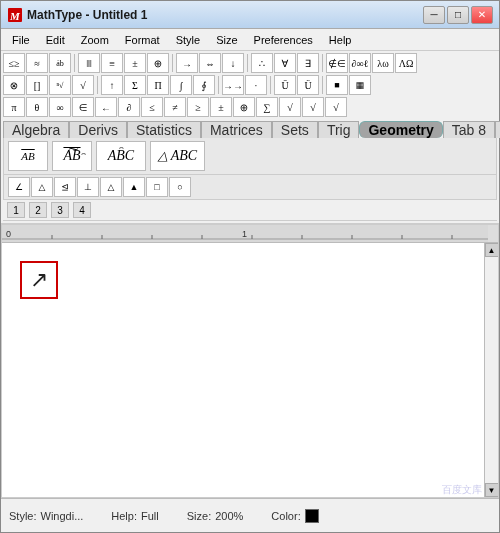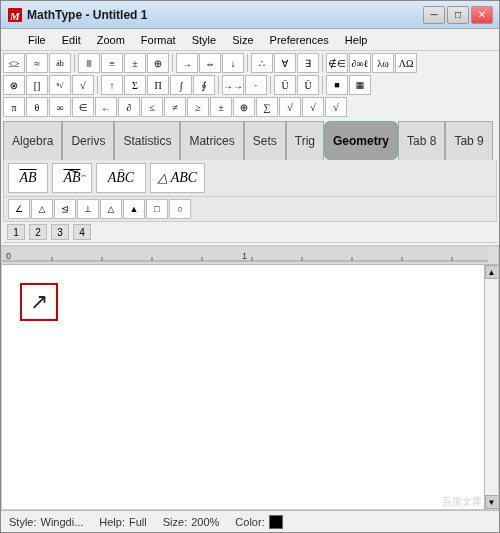--- a/index.html
+++ b/index.html
@@ -58,21 +58,21 @@
       justify-content: center;
       cursor: pointer;
       font-size: 10px;
     }
     .tb-btn.close { background: linear-gradient(to bottom, #f88, #e44); color: white; }
     .menu-bar {
       background: #f0f0f0;
       height: 22px;
       display: flex;
       align-items: center;
-      padding: 0 20px;
+      padding: 0 4px;
       border-bottom: 1px solid #ccc;
       flex-shrink: 0;
       gap: 2px;
     }
     .menu-item {
       padding: 2px 7px;
       cursor: pointer;
       font-size: 11px;
       color: #000;
       border-radius: 2px;
@@ -109,22 +109,22 @@
       margin: 0 2px;
     }
     .tabs-row {
       display: flex;
       align-items: flex-end;
       margin-top: 2px;
       margin-bottom: 0;
       gap: 0;
     }
     .tab {
-      padding: 12px 8px;
-      font-size: 12px;
+      padding: 0 8px;
+      font-size: 14px;
       background: #ddd;
       border: 1px solid #aaa;
       border-bottom: none;
       cursor: pointer;
       color: #333;
       white-space: nowrap;
     }
     .tab.active {
       background: #a3a3a3;
       border-color: #7aa;
@@ -257,29 +257,29 @@
       height: 14px;
       background: #d0d0d0;
       border: 1px solid #aaa;
       display: flex;
       align-items: center;
       justify-content: center;
       font-size: 8px;
       cursor: pointer;
     }
     .status-bar {
-      height: 22px;
+      height: 34px;
       background: #f0f0f0;
       border-top: 1px solid #bbb;
       display: flex;
       align-items: center;
       padding: 0 8px;
       font-size: 11px;
       color: #333;
-      gap: 16px;
+      gap: 28px;
       flex-shrink: 0;
     }
     .status-section {
       display: flex;
       align-items: center;
       gap: 4px;
     }
     .color-box {
       width: 14px;
       height: 14px;
@@ -495,21 +495,21 @@
       <div class="tab">Matrices</div>
       <div class="tab">Sets</div>
       <div class="tab">Trig</div>
       <div class="tab active">Geometry</div>
       <div class="tab">Tab 8</div>
       <div class="tab">Tab 9</div>
     </div>
 
     <div class="template-row">
       <div class="template-btn">
-        <span style="text-decoration:overline;font-style:italic;font-family:'Times New Roman';font-size:14px;">AB</span>
+        <span style="text-decoration:overline;font-style:italic;font-family:'Times New Roman';font-size:11px;">AB</span>
       </div>
       <div class="template-btn">
         <span style="text-decoration:overline;font-style:italic;font-family:'Times New Roman';font-size:14px;">
           <em>A͠B</em>
         </span>
         <span style="font-style:italic;font-family:'Times New Roman';font-size:14px; position:relative;">
           <span style="position:absolute;top:-7px;left:0;font-size:8px;letter-spacing:2px;">⌢</span>
         </span>
       </div>
       <div class="template-btn" style="min-width:50px;">

